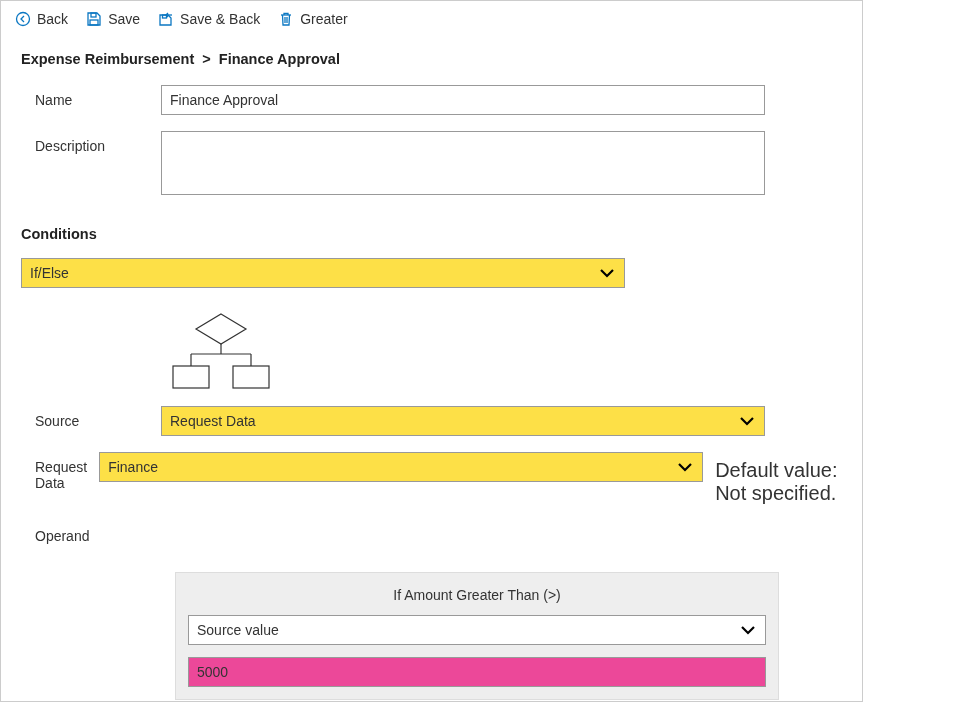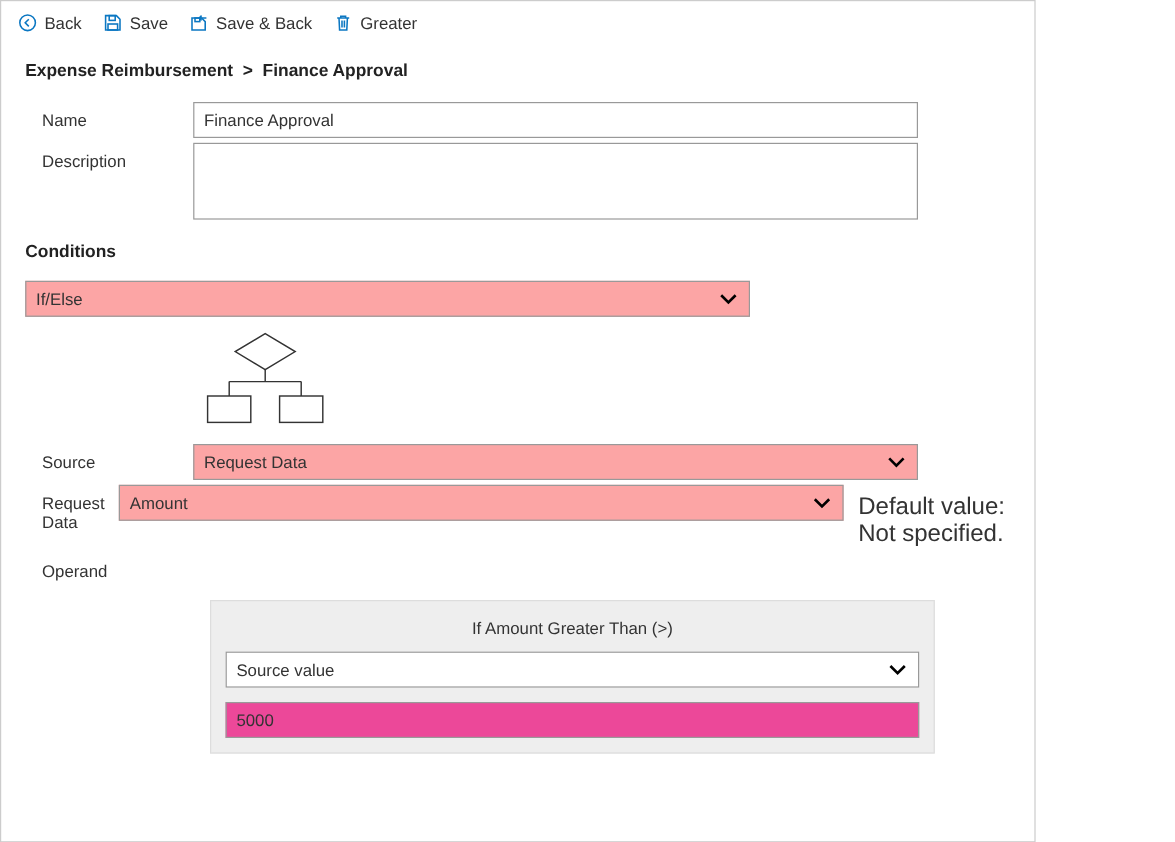--- a/index.html
+++ b/index.html
@@ -47,21 +47,21 @@
   .breadcrumb {
     font-weight: 600;
     color: #222;
     padding: 8px 0 18px 0;
     font-size: 14.5px;
   }
   .breadcrumb .sep { font-weight: 600; padding: 0 4px; }
   .form-row {
     display: flex;
     align-items: flex-start;
-    margin-bottom: 4px;
+    margin-bottom: 16px;
   }
   .form-label {
     width: 140px;
     padding-left: 14px;
     padding-top: 7px;
     color: #333;
     font-size: 14px;
   }
   .form-control {
     flex: 0 0 604px;
@@ -88,21 +88,21 @@
   }
   .section-heading {
     font-weight: 600;
     color: #222;
     padding: 12px 0 16px 0;
     font-size: 14.5px;
   }
   .dropdown {
     width: 100%;
     border: 1px solid #999;
-    background: #fca5a5;
+    background: #fde047;
     padding: 6px 32px 6px 8px;
     position: relative;
     cursor: pointer;
     user-select: none;
     font-size: 14px;
     color: #333;
   }
   .dropdown .chev {
     position: absolute;
     right: 8px;
@@ -115,21 +115,21 @@
   }
   .diagram {
     padding: 8px 0 14px 130px;
   }
   .cond-panel {
     margin-left: 154px;
     width: 604px;
     background: #eee;
     border: 1px solid #ddd;
     padding: 12px;
-    margin-top: 16px;
+    margin-top: 28px;
   }
   .cond-title {
     text-align: center;
     color: #333;
     font-size: 14px;
     padding: 2px 0 12px 0;
   }
   .cond-panel .dropdown {
     background: #fff;
     margin-bottom: 12px;
@@ -255,21 +255,21 @@
               </svg>
           </span>
         </div>
       </div>
     </div>
 
     <div class="form-row">
       <div class="form-label">Request Data</div>
       <div class="form-control">
         <div class="dropdown">
-          <span>Amount</span>
+          <span>Finance</span>
           <span class="chev">
             <svg width="18" height="18" viewBox="0 0 18 18" fill="none" stroke="#000" stroke-width="2.2">
                 <path d="M3 6 L9 12 L15 6"></path>
               </svg>
           </span>
         </div>
       </div>
       <div class="side-note">Default value: Not specified.</div>
     </div>
 

